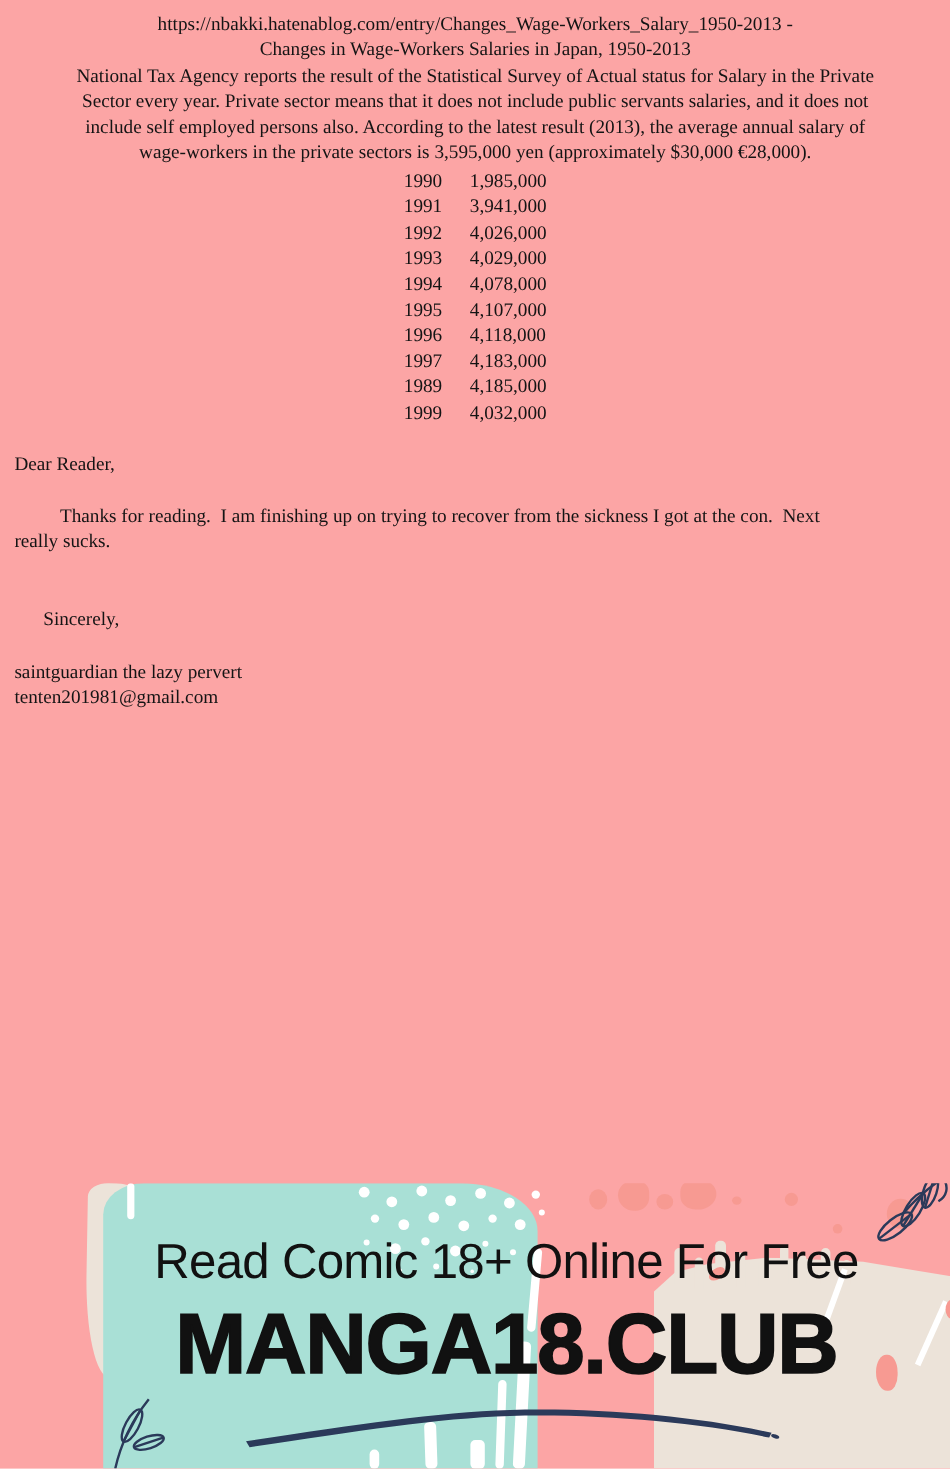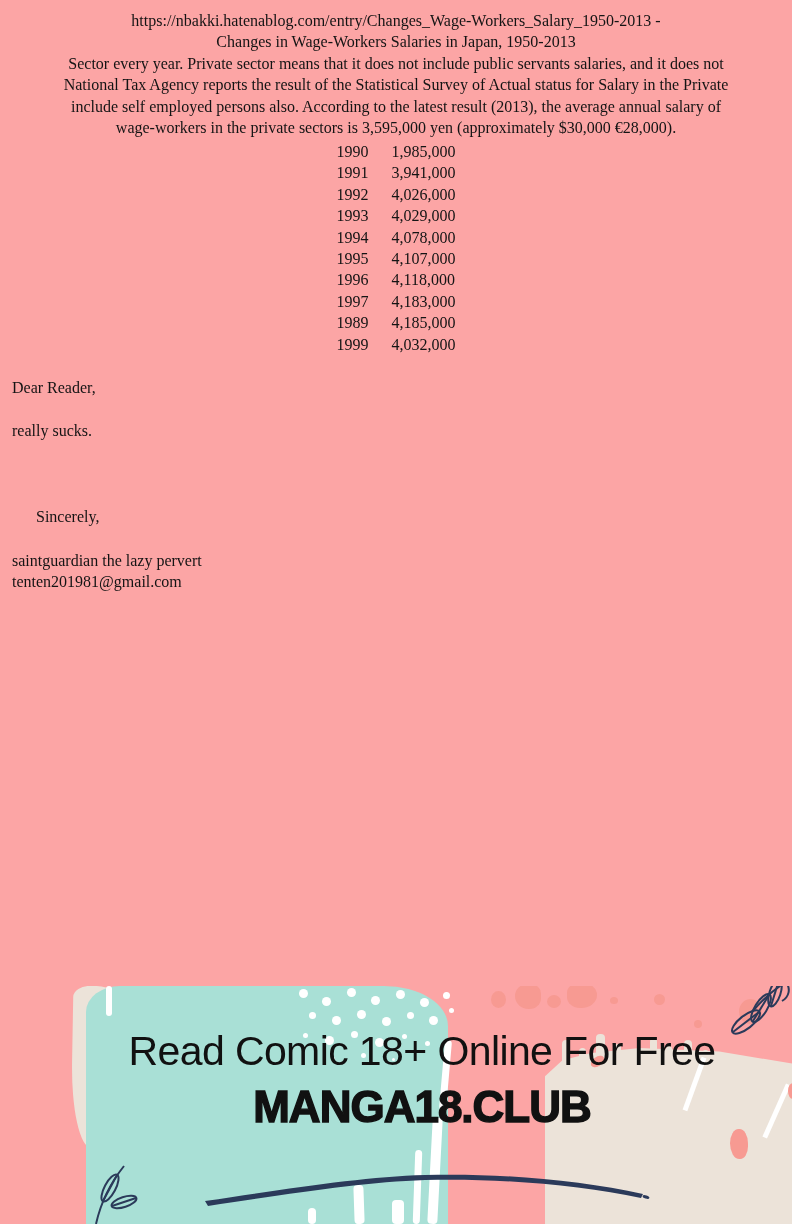--- a/index.html
+++ b/index.html
@@ -96,36 +96,36 @@
     position:absolute; left:420px; top:45px; transform:translateX(-50%);
     z-index:6; white-space:nowrap;
     font-family:"Liberation Sans","DejaVu Sans",sans-serif;
     font-size:41px; font-weight:500; letter-spacing:-0.6px; line-height:1;
     color:var(--ink,#121212);
   }
   .banner-sitename {
     position:absolute; left:420px; top:99px; transform:translateX(-50%);
     z-index:6; white-space:nowrap;
     font-family:"Liberation Sans","DejaVu Sans",sans-serif;
-    font-size:44px; font-weight:700; letter-spacing:-1px; line-height:1;
+    font-size:71px; font-weight:700; letter-spacing:-1px; line-height:1;
     color:var(--ink,#0c0c0c);
     -webkit-text-stroke:1.4px currentColor;
   }
 </style>
 </head>
 <body>
 
 <div class="page">
 
   <div class="doc">
     <div class="header-block">
       <div class="c line">https://nbakki.hatenablog.com/entry/Changes_Wage-Workers_Salary_1950-2013 -</div>
       <div class="c line">Changes in Wage-Workers Salaries in Japan, 1950-2013</div>
+      <div class="c line">National Tax Agency reports the result of the Statistical Survey of Actual status for Salary in the Private</div>
       <div class="c line">Sector every year. Private sector means that it does not include public servants salaries, and it does not</div>
-      <div class="c line">National Tax Agency reports the result of the Statistical Survey of Actual status for Salary in the Private</div>
       <div class="c line">include self employed persons also. According to the latest result (2013), the average annual salary of</div>
       <div class="c line">wage-workers in the private sectors is 3,595,000 yen (approximately $30,000 €28,000).</div>
     </div>
 
     <table class="salary">
       <tbody id="salary-rows">
           <tr>
             <td class="yr">1990</td>
             <td class="val">1,985,000</td>
           </tr>
@@ -164,20 +164,21 @@
           <tr>
             <td class="yr">1999</td>
             <td class="val">4,032,000</td>
           </tr>
         </tbody>
     </table>
 
     <p class="letter-salutation line">Dear Reader,</p>
 
     <div class="letter-body">
+      <div class="line indent">Thanks for reading.  I am finishing up on trying to recover from the sickness I got at the con.  Next</div>
       <div class="line">really sucks.</div>
     </div>
 
     <p class="letter-closing line">Sincerely,</p>
     <p class="letter-signature line">saintguardian the lazy pervert</p>
     <p class="letter-email line">tenten201981@gmail.com</p>
   </div>
 
   <div class="banner">
     <div class="shape beige-left"></div>

